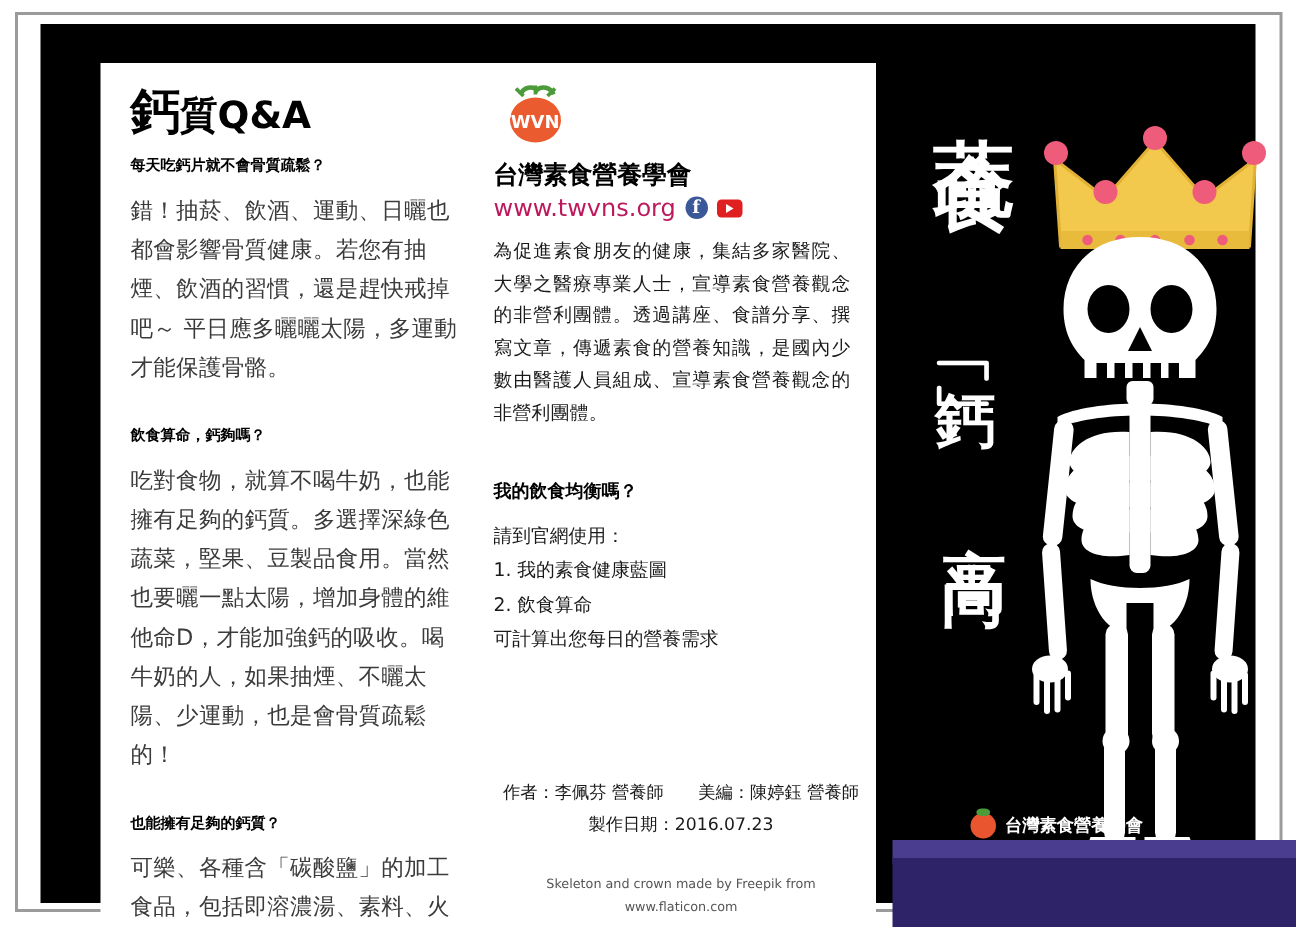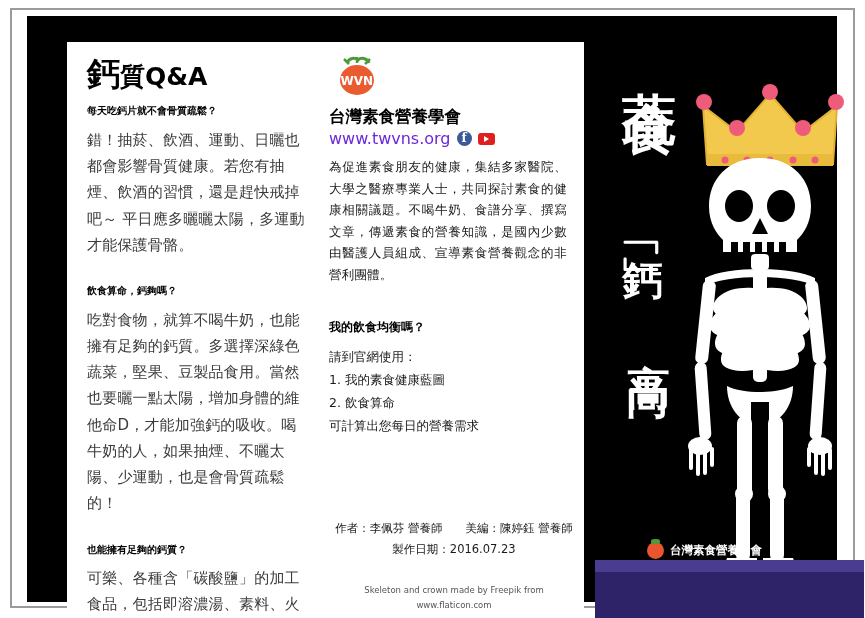--- a/index.html
+++ b/index.html
@@ -88,21 +88,21 @@
     margin-bottom: 1px;
   }
   .org-url-row {
     display: flex;
     align-items: center;
     gap: 6px;
     margin-bottom: 8px;
   }
   .org-url {
     font-size: 16px;
-    color: #6d28d9;
+    color: #be185d;
     font-family: "DejaVu Sans", "Liberation Sans", sans-serif;
   }
   .fb-icon {
     width: 15px; height: 15px;
     border-radius: 50%;
     background: #3b5998;
     color: #fff;
     font-size: 12px;
     font-weight: bold;
     font-family: "DejaVu Serif", "Liberation Serif", serif;
@@ -274,21 +274,21 @@
         </div>
 
         <div class="org-name">台灣素食營養學會</div>
 
         <div class="org-url-row">
           <span class="org-url">www.twvns.org</span>
           <span class="fb-icon">f</span>
           <span class="yt-icon"></span>
         </div>
 
-        <div class="org-desc">為促進素食朋友的健康，集結多家醫院、大學之醫療專業人士，共同探討素食的健康相關議題。不喝牛奶、食譜分享、撰寫文章，傳遞素食的營養知識，是國內少數由醫護人員組成、宣導素食營養觀念的非營利團體。</div>
+        <div class="org-desc">為促進素食朋友的健康，集結多家醫院、大學之醫療專業人士，宣導素食營養觀念的非營利團體。透過講座、食譜分享、撰寫文章，傳遞素食的營養知識，是國內少數由醫護人員組成、宣導素食營養觀念的非營利團體。</div>
 
         <div class="q2">我的飲食均衡嗎？</div>
         <div class="a2">
           <div>請到官網使用：</div>
           <div>1. 我的素食健康藍圖</div>
           <div>2. 飲食算命</div>
           <div>可計算出您每日的營養需求</div>
         </div>
       </div>
 

